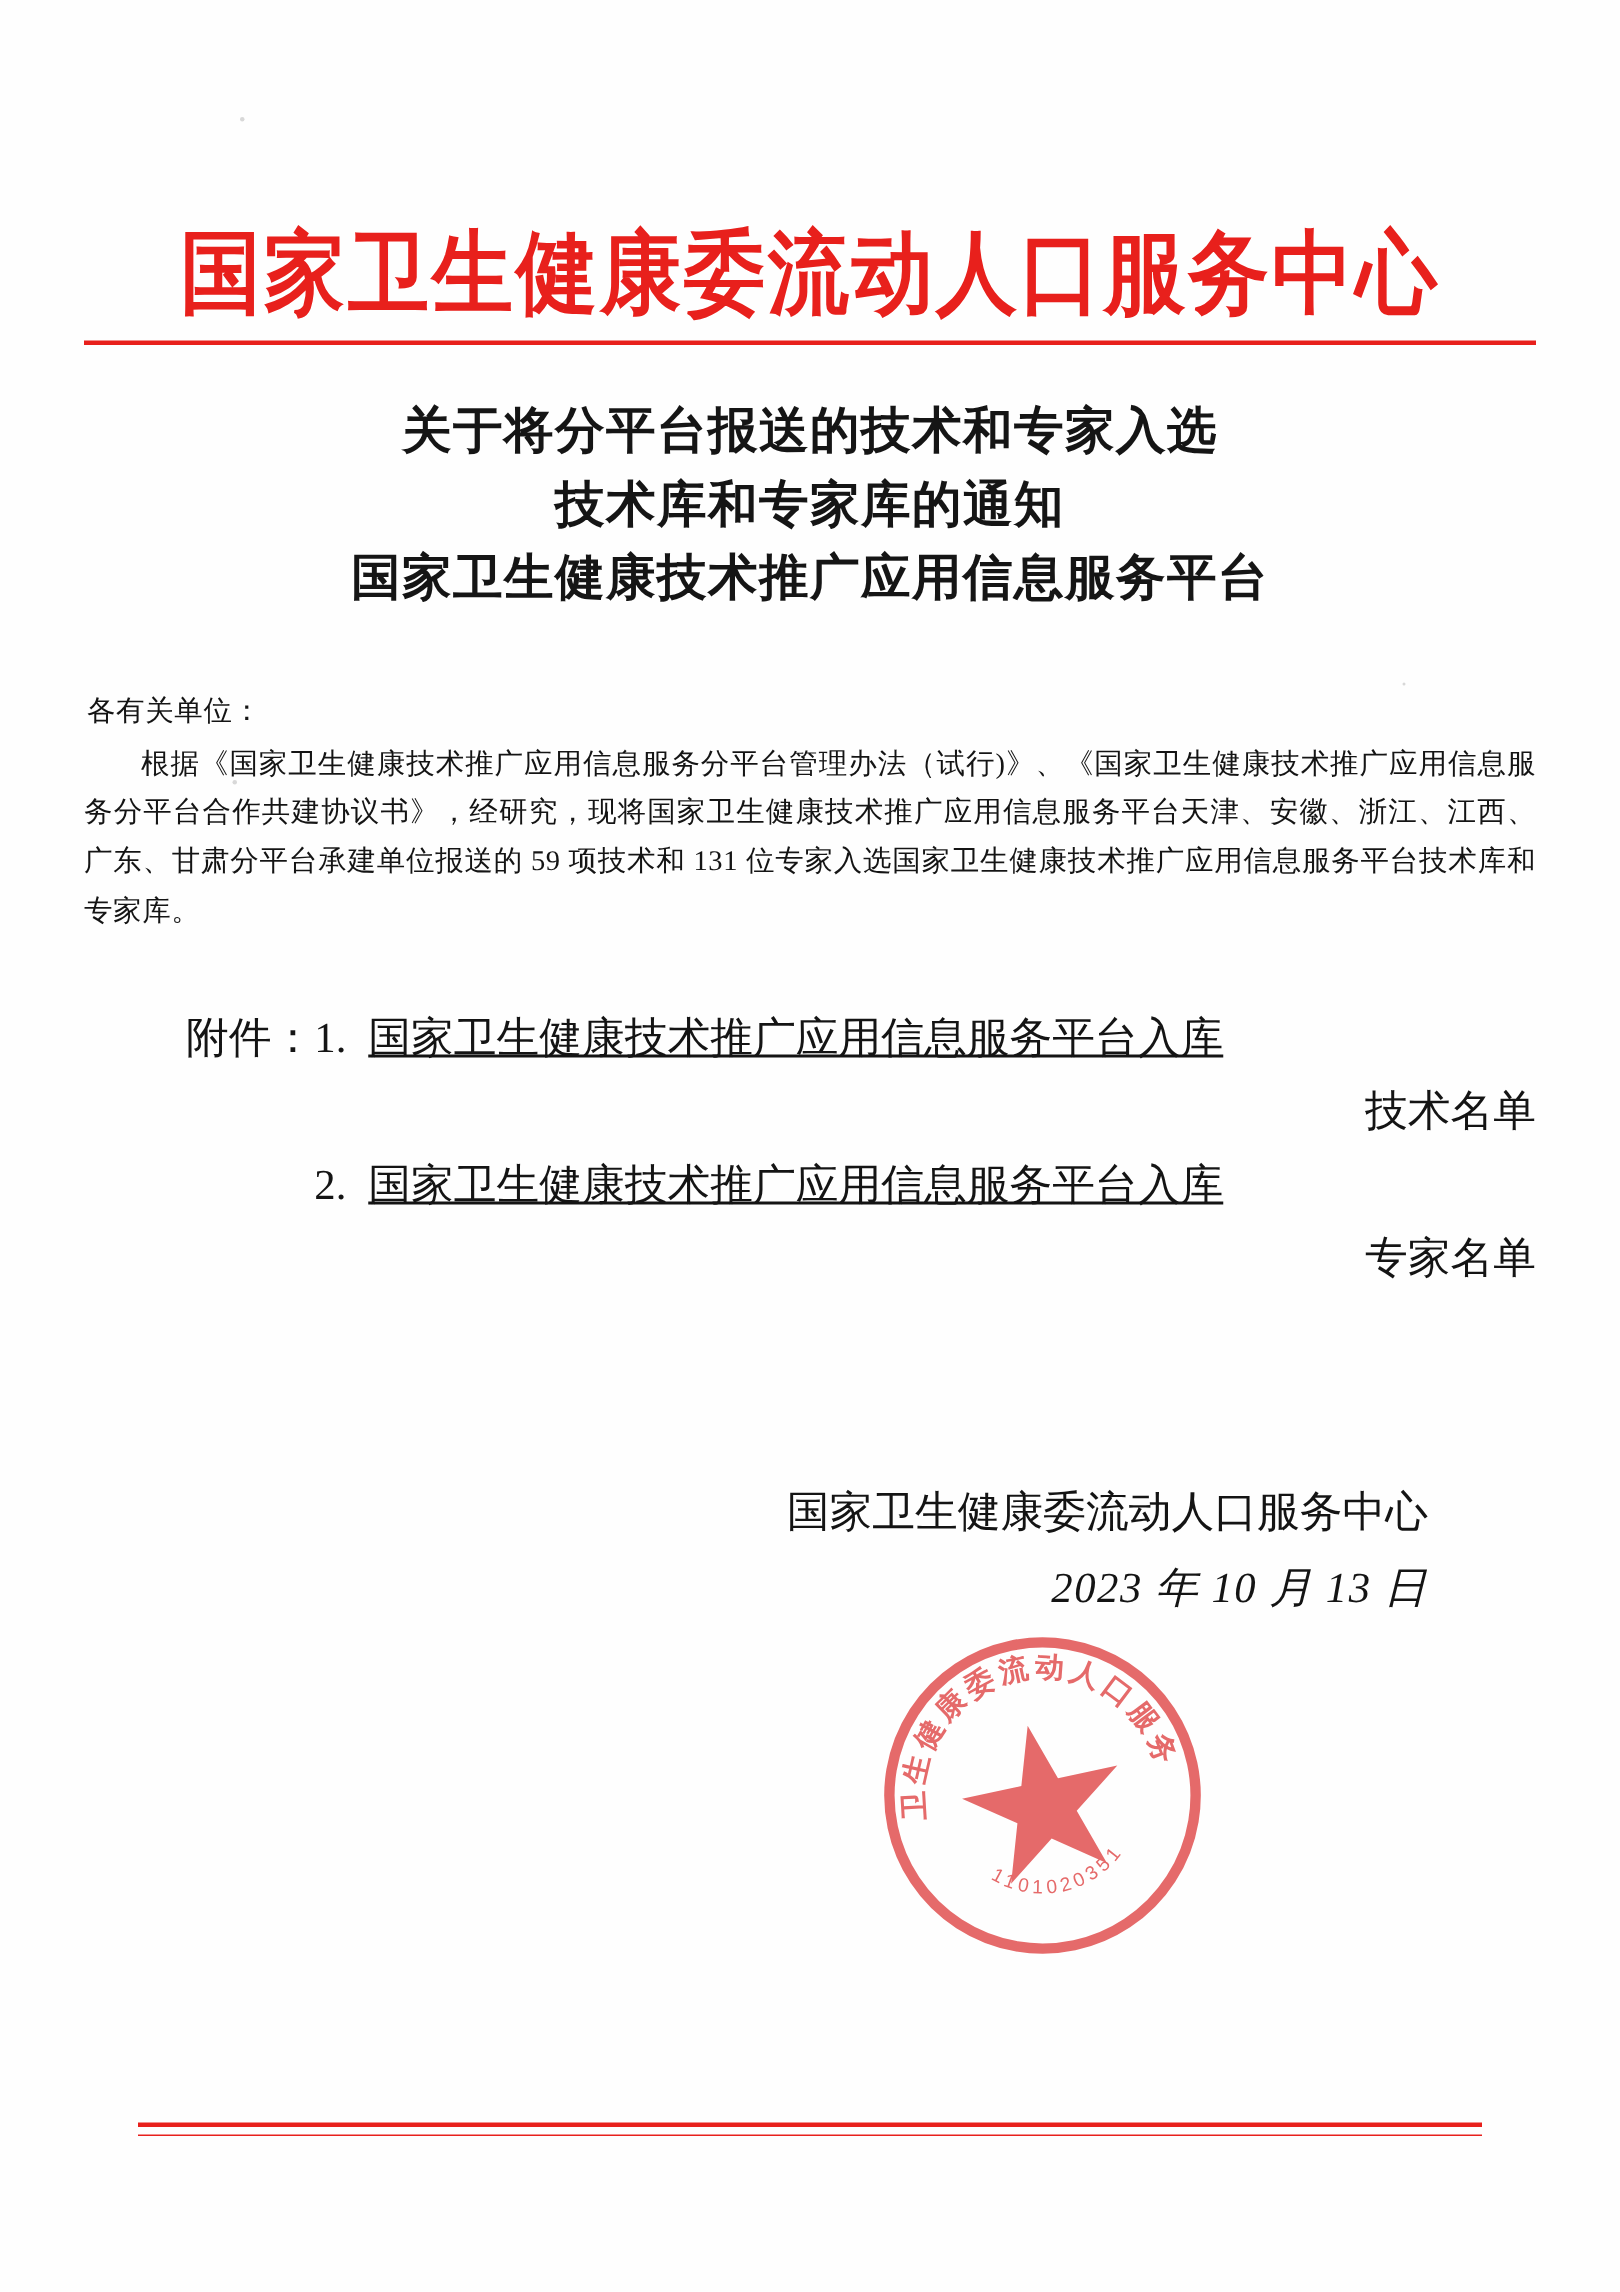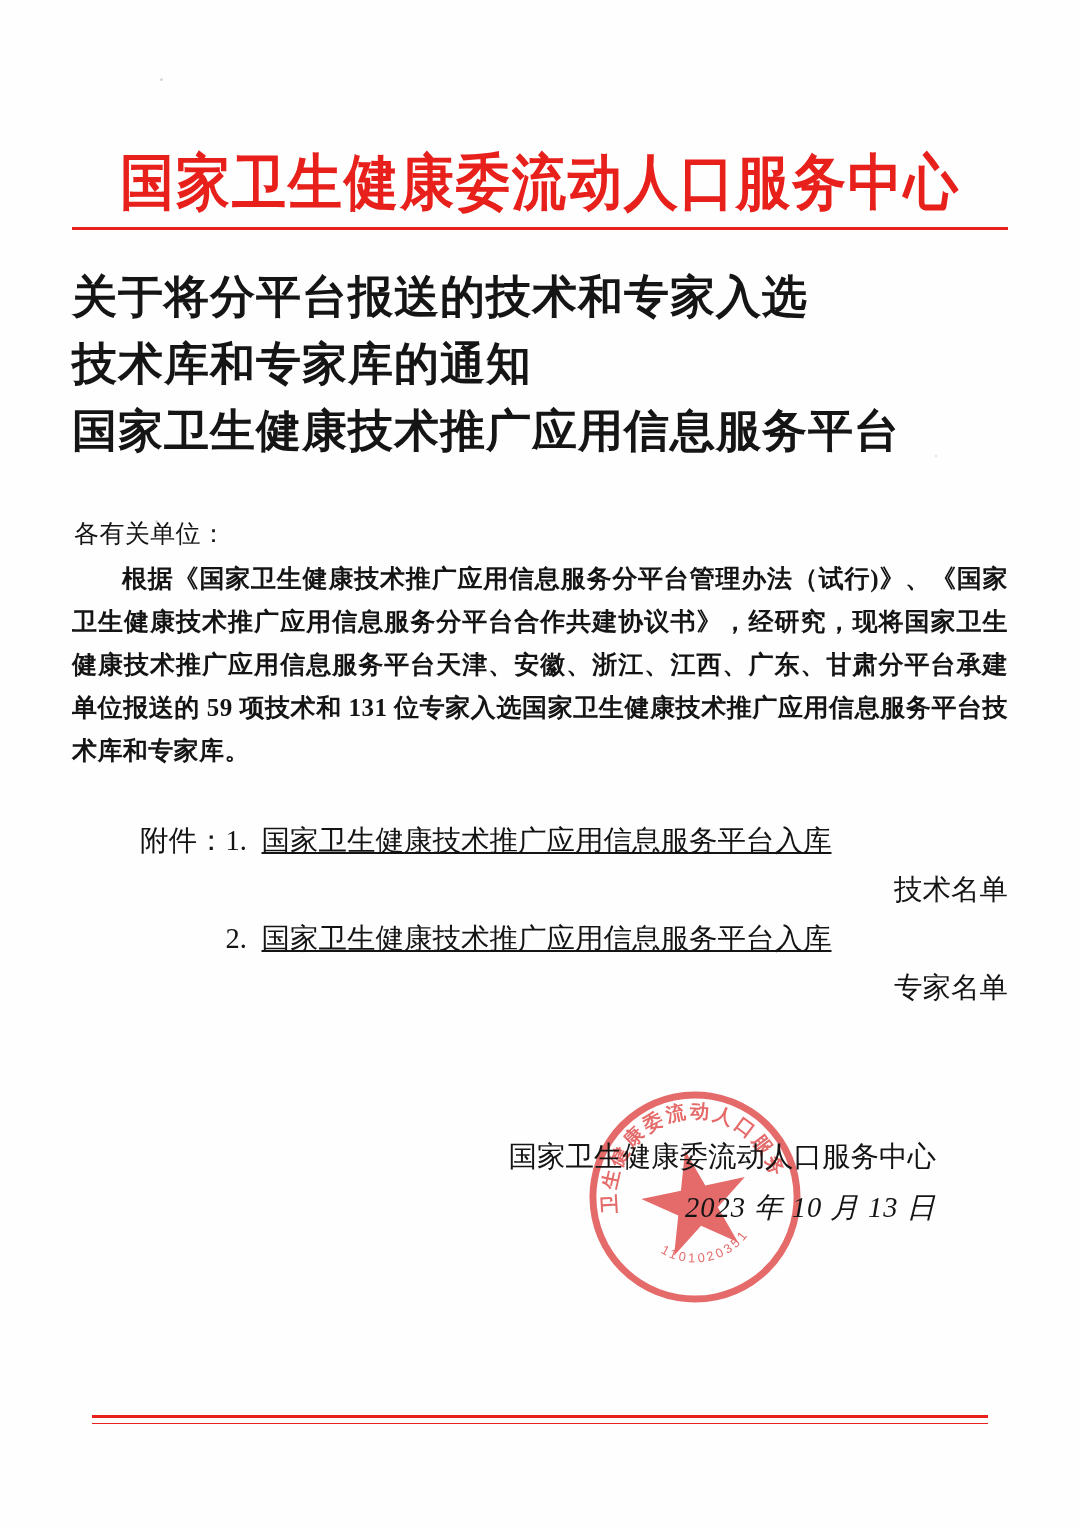--- a/index.html
+++ b/index.html
@@ -14,21 +14,21 @@
     color: #111111;
     position: relative;
     overflow: hidden;
   }
 
   .page {
     position: relative;
     width: 1080px;
     height: 1528px;
     box-sizing: border-box;
-    padding: 0 72px;
+    padding: 0 56px;
     background: #fefefe;
   }
 
   
   .letterhead {
     padding-top: 150px;
     text-align: center;
   }
   .letterhead-title {
     font-family: "Liberation Serif", "DejaVu Serif", serif;
@@ -44,48 +44,47 @@
   .letterhead-rule {
     margin: 18px auto 0 auto;
     width: 100%;
     height: 3px;
     background: #e8201c;
   }
 
   
   .doc-title {
     margin-top: 34px;
-    text-align: left;
-    font-size: 45px;
+    text-align: center;
+    font-size: 33px;
     font-weight: bold;
     line-height: 1.48;
     letter-spacing: 1px;
     color: #151515;
   }
   .doc-title div {
     white-space: nowrap;
   }
 
   
   .body-text {
     margin-top: 48px;
-    font-size: 25px;
+    font-size: 19px;
     line-height: 1.72;
     color: #141414;
     letter-spacing: 0.4px;
   }
   .salutation {
     margin-left: 2px;
   }
   .para {
     text-align: justify;
     text-justify: inter-ideograph;
     text-indent: 2em;
     margin-top: 2px;
-    font-weight: bold;
   }
   .para-short {
     text-indent: 2em;
     margin-top: 8px;
   }
 
   
   .attachments {
     margin-top: 44px;
     font-size: 28.5px;

